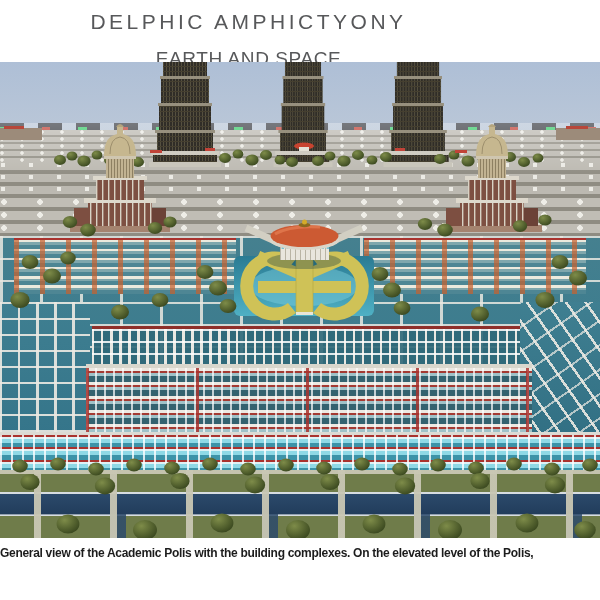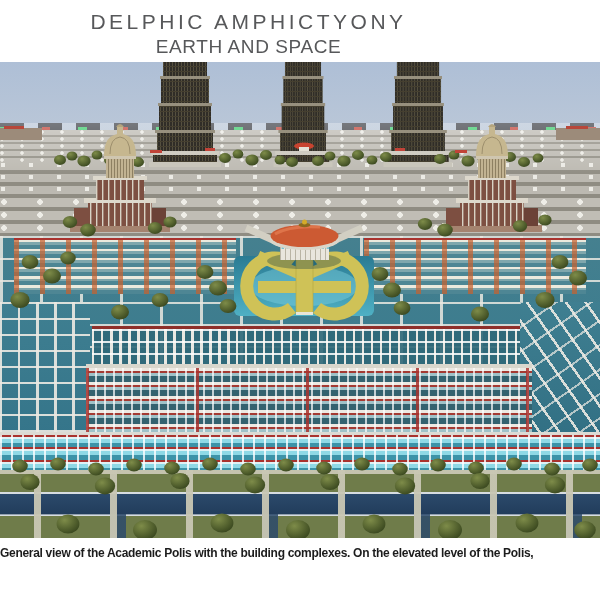--- a/index.html
+++ b/index.html
@@ -3,21 +3,21 @@
 <meta charset="utf-8">
 <style>
   html,body{margin:0;padding:0;}
   body{
     width:600px;height:600px;position:relative;overflow:hidden;
     background:#ffffff;font-family:"Liberation Sans",sans-serif;
   }
   
   .header{position:absolute;top:10px;left:0;width:497px;text-align:center;color:#57585a;}
   .title1{font-size:21px;letter-spacing:3.5px;font-weight:normal;}
-  .title2{font-size:19px;letter-spacing:.6px;margin-top:2px;font-weight:normal;}
+  .title2{font-size:19px;letter-spacing:.6px;margin-top:14px;font-weight:normal;}
   
   .fig{position:absolute;top:62px;left:0;width:600px;height:476px;overflow:hidden;background:#b6c4d7;}
   .fig > div{position:absolute;left:0;width:600px;}
   .sky{top:0;height:80px;background:linear-gradient(180deg,#aebfd6,#bcc8d8);}
   .horizon-blocks{top:61px;height:8px;
     background:repeating-linear-gradient(90deg,#3c3f46 0 24px,rgba(60,63,70,0) 24px 38px);}
   .horizon-deco{top:65px;height:5px;
     background:repeating-linear-gradient(90deg,#3ecb6d 0 9px,rgba(0,0,0,0) 9px 42px,#c14338 42px 50px,rgba(0,0,0,0) 50px 78px);}
   .plaza-far{top:68px;height:32px;
     background-image:radial-gradient(circle at 2px 2px,#ecebe5 0 1.5px,rgba(0,0,0,0) 1.8px),

